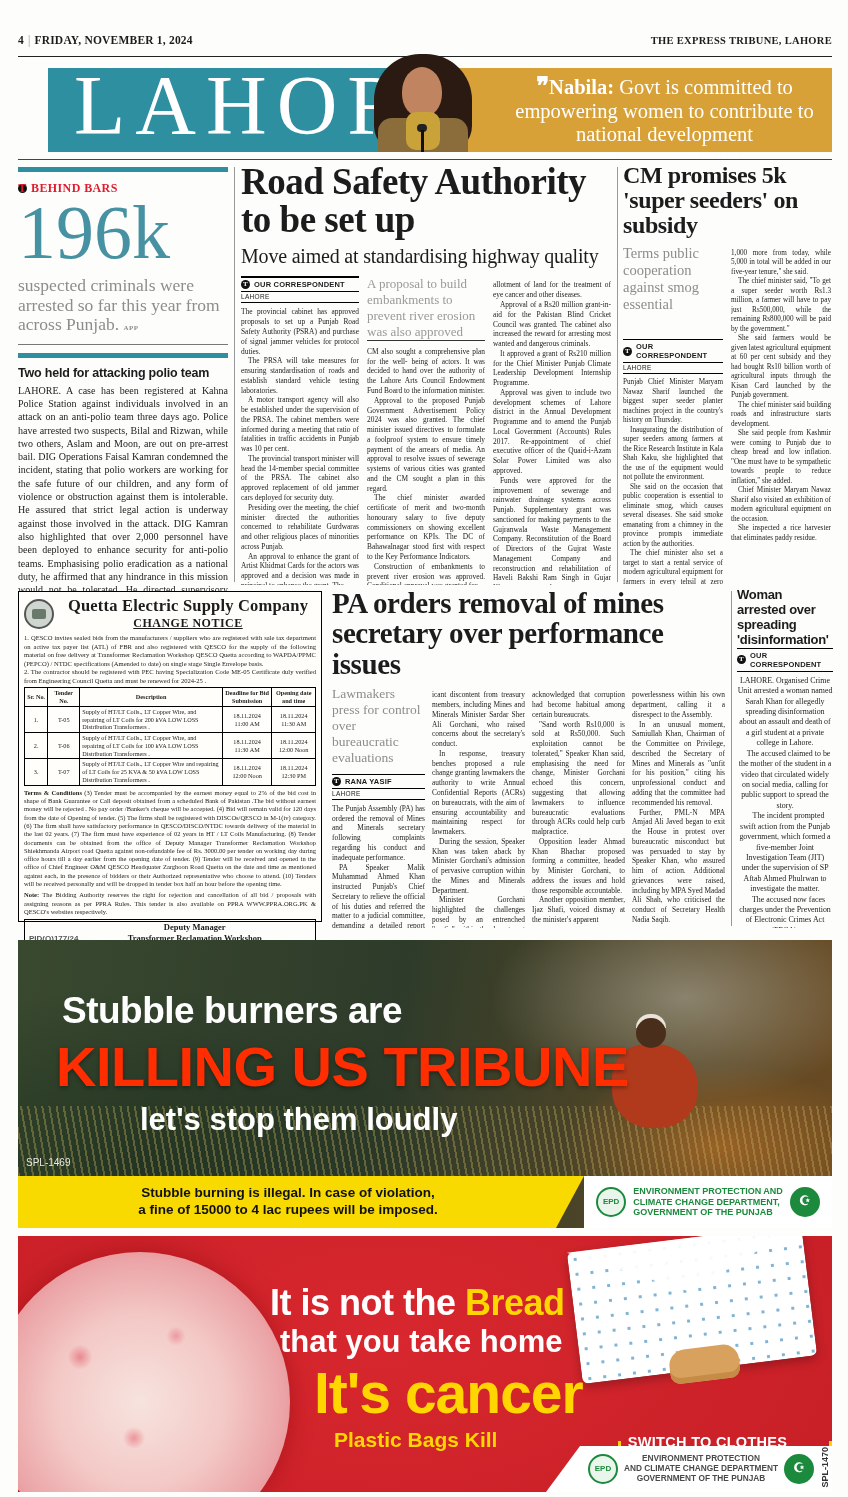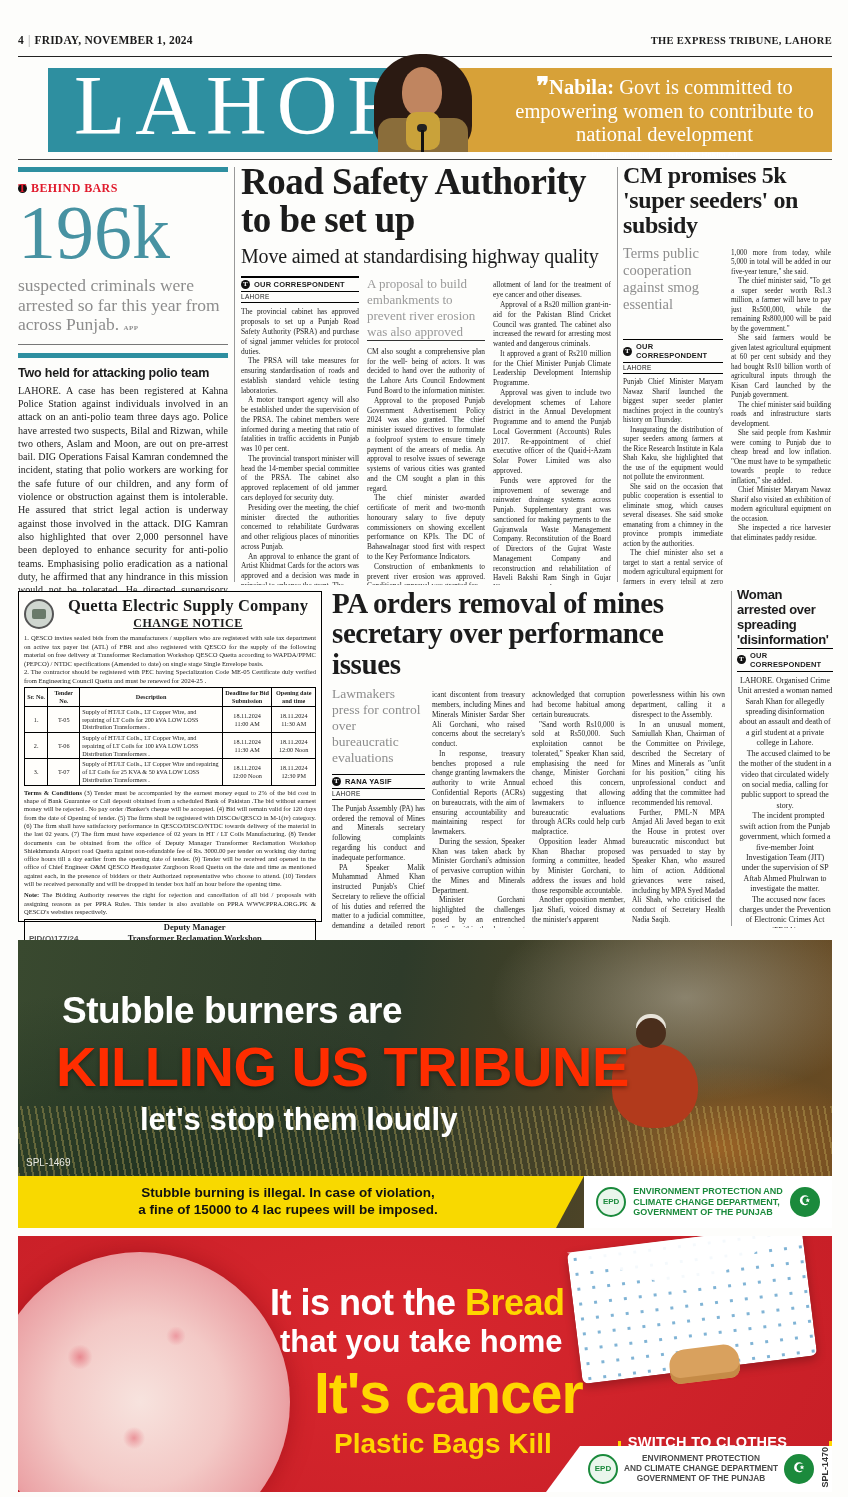--- a/index.html
+++ b/index.html
@@ -152,21 +152,21 @@
           box-shadow:0 0 24px rgba(120,0,10,.4); }
   .envelope { position:absolute; left:556px; top:2px; width:236px; height:132px; background:#fff; transform:rotate(-7deg);
               border-radius:6px; background-image:radial-gradient(#7fb3d5 1.4px, transparent 1.6px); background-size:15px 15px;
               box-shadow:0 4px 10px rgba(0,0,0,.25); }
   .env-fold { position:absolute; left:0; top:0; width:0; height:0; border-left:118px solid transparent; border-right:118px solid transparent; border-top:54px solid rgba(255,255,255,.92); }
   .env-bread { position:absolute; left:88px; bottom:-12px; width:70px; height:34px; background:#d9a15e; border-radius:16px 16px 10px 10px; box-shadow:inset 0 -6px 0 #c58b47; }
   .ad2 .l1 { position:absolute; left:252px; top:46px; font-family:"Liberation Sans",sans-serif; font-weight:bold; font-size:36px; color:#fff; letter-spacing:-.5px; }
   .ad2 .l1 .yellow { color:#ffd600; }
   .ad2 .l2 { position:absolute; left:262px; top:88px; font-family:"Liberation Sans",sans-serif; font-weight:bold; font-size:31px; color:#fff; }
   .ad2 .l3 { position:absolute; left:296px; top:124px; font-family:"Liberation Sans",sans-serif; font-weight:bold; font-size:57px; color:#ffd600; letter-spacing:-1px; }
-  .ad2 .l4 { position:absolute; left:316px; top:192px; font-family:"Liberation Sans",sans-serif; font-weight:bold; font-size:28px; color:#ffd600; }
+  .ad2 .l4 { position:absolute; left:316px; top:192px; font-family:"Liberation Sans",sans-serif; font-weight:bold; font-size:21px; color:#ffd600; }
   .ad2-cta { position:absolute; left:600px; top:198px; display:flex; align-items:center; gap:7px; }
   .cta-bar { width:3px; height:18px; background:#ffd600; }
   .ad2-cta .txt { font-family:"Liberation Sans",sans-serif; font-weight:bold; font-size:14.5px; color:#fff; letter-spacing:.3px; }
   .ad2-strip { position:absolute; right:0; bottom:0; width:286px; height:46px; background:#fff;
                clip-path:polygon(34px 0,100% 0,100% 100%,0 100%);
                display:flex; align-items:center; justify-content:center; gap:6px; padding-left:24px; }
   .ad2-dept { font-family:"Liberation Sans",sans-serif; font-weight:bold; font-size:8.3px; line-height:1.2; color:#4a4a4a; text-align:center; white-space:pre-line; }
   .spl2 { position:absolute; right:2px; bottom:4px; writing-mode:vertical-rl; transform:rotate(180deg); font-family:"Liberation Sans",sans-serif; font-weight:bold; font-size:9px; color:#333; }
 </style>
 </head>

